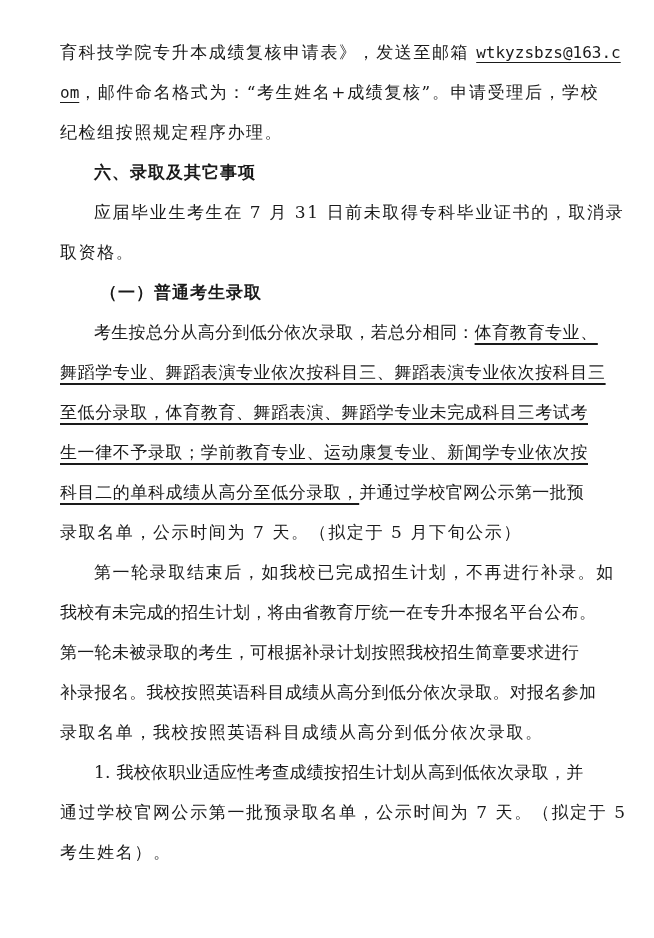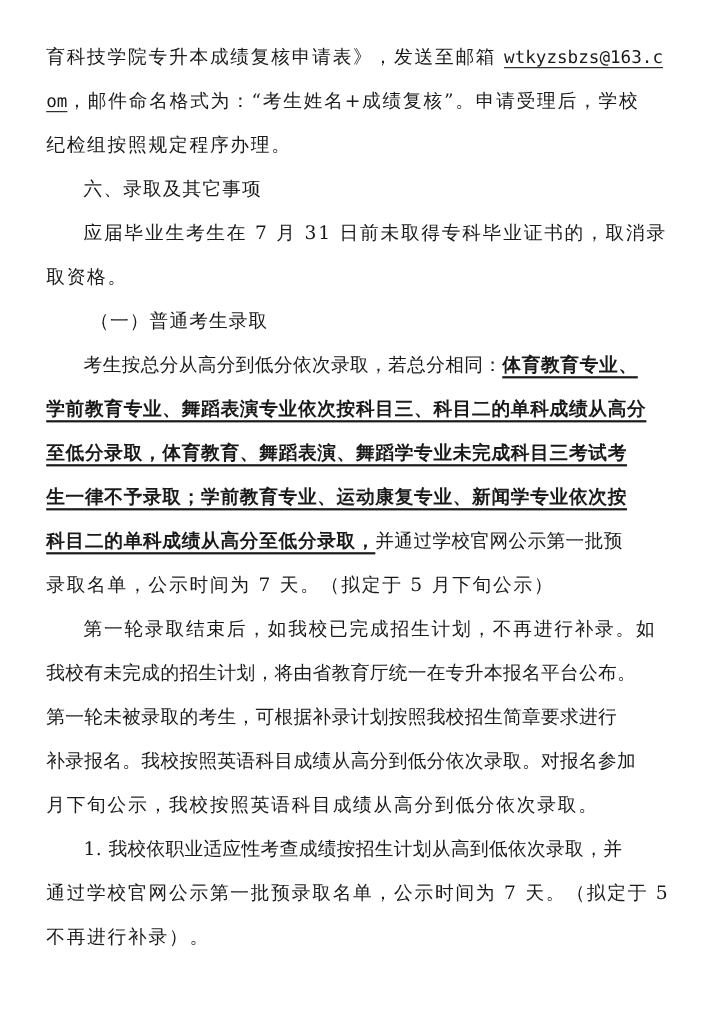--- a/index.html
+++ b/index.html
@@ -1,23 +1,23 @@
 <!DOCTYPE html>
 <html><head>
 <meta charset="utf-8">
 <style>
   html, body { margin: 0; padding: 0; background: #ffffff; }
   body { width: 654px; height: 938px; overflow: hidden; position: relative;
          font-family: "DejaVu Serif", "Liberation Serif", serif; color: #1a1a1a; }
-  .page { position: absolute; left: 42px; top: 38px; width: 536px; }
+  .page { position: absolute; left: 60px; top: 38px; width: 536px; }
   .line { height: 40px; line-height: 28px; font-size: 17px; white-space: nowrap; letter-spacing: 1.6px; }
   .indent { padding-left: 34px; }
-  .heading { font-weight: normal; font-family: "DejaVu Sans", "Liberation Sans", sans-serif; font-size: 17px; letter-spacing: 1px; }
+  .heading { font-weight: bold; font-family: "DejaVu Sans", "Liberation Sans", sans-serif; font-size: 17px; letter-spacing: 1px; }
   .sub { padding-left: 40px; }
-  .u { text-decoration: underline; text-decoration-thickness: 2px; text-underline-offset: 5px; font-weight: bold; letter-spacing: 0.6px; margin-top: 44px; }
+  .u { text-decoration: underline; text-decoration-thickness: 2px; text-underline-offset: 5px; font-weight: normal; letter-spacing: 0.6px; margin-top: 44px; }
   .link { text-decoration: underline; text-underline-offset: 4px; font-family: "DejaVu Sans Mono", "Liberation Mono", monospace; letter-spacing: 0; font-size: 16px; }
   .tight { letter-spacing: 0.3px; }
 </style>
 </head>
 <body>
 
 <div class="page">
 
   <div class="line">
     <span>育科技学院专升本成绩复核申请表》，发送至邮箱 </span><span class="link">wtkyzsbzs@163.c</span>
@@ -31,37 +31,37 @@
 
   <div class="line indent">应届毕业生考生在 7 月 31 日前未取得专科毕业证书的，取消录</div>
   <div class="line">取资格。</div>
 
   <div class="line sub heading">（一）普通考生录取</div>
 
   <div class="line indent tight">
     <span>考生按总分从高分到低分依次录取，若总分相同：</span><span class="u">体育教育专业、</span>
   </div>
   <div class="line">
-    <span class="u">学前教育专业、舞蹈表演专业依次按科目三、科目二的单科成绩从高分</span>
+    <span class="u">舞蹈学专业、舞蹈表演专业依次按科目三、舞蹈表演专业依次按科目三</span>
   </div>
   <div class="line">
     <span class="u">至低分录取，体育教育、舞蹈表演、舞蹈学专业未完成科目三考试考</span>
   </div>
   <div class="line">
     <span class="u">生一律不予录取；学前教育专业、运动康复专业、新闻学专业依次按</span>
   </div>
   <div class="line tight">
     <span class="u">科目二的单科成绩从高分至低分录取，</span><span>并通过学校官网公示第一批预</span>
   </div>
   <div class="line">录取名单，公示时间为 7 天。（拟定于 5 月下旬公示）</div>
 
   <div class="line indent">第一轮录取结束后，如我校已完成招生计划，不再进行补录。如</div>
   <div class="line tight">我校有未完成的招生计划，将由省教育厅统一在专升本报名平台公布。</div>
   <div class="line tight">第一轮未被录取的考生，可根据补录计划按照我校招生简章要求进行</div>
   <div class="line tight">补录报名。我校按照英语科目成绩从高分到低分依次录取。对报名参加</div>
-  <div class="line">月下旬公示，我校按照英语科目成绩从高分到低分依次录取。</div>
+  <div class="line">录取名单，我校按照英语科目成绩从高分到低分依次录取。</div>
 
 
   <div class="line indent tight">1. 我校依职业适应性考查成绩按招生计划从高到低依次录取，并</div>
   <div class="line">通过学校官网公示第一批预录取名单，公示时间为 7 天。（拟定于 5</div>
-  <div class="line">不再进行补录）。</div>
+  <div class="line">考生姓名）。</div>
 
 </div>
 
 </body></html>

